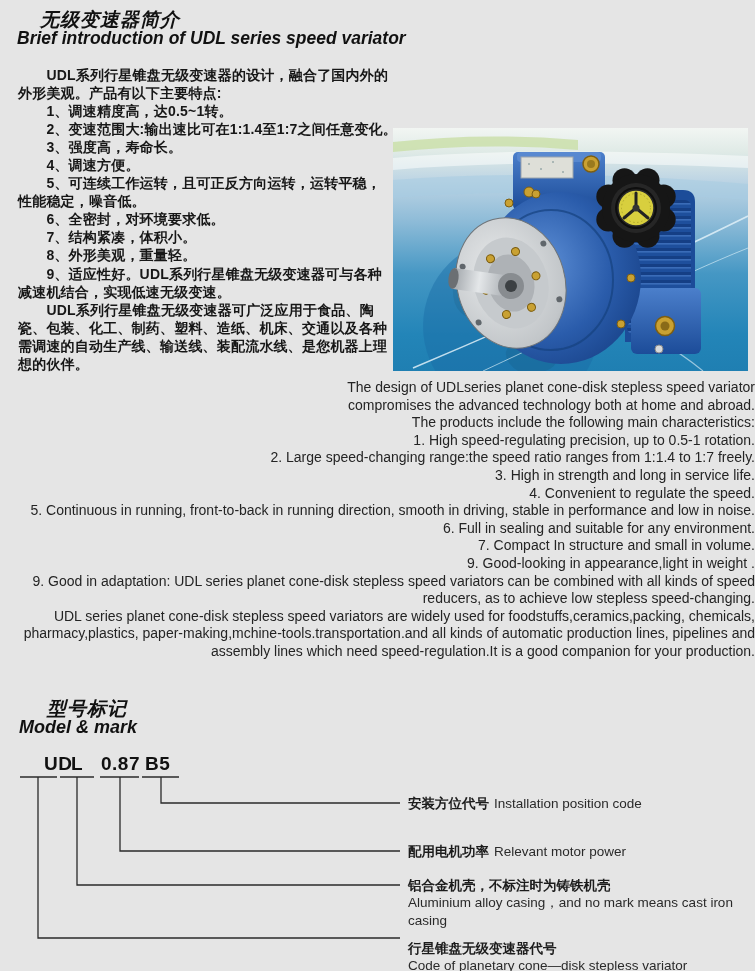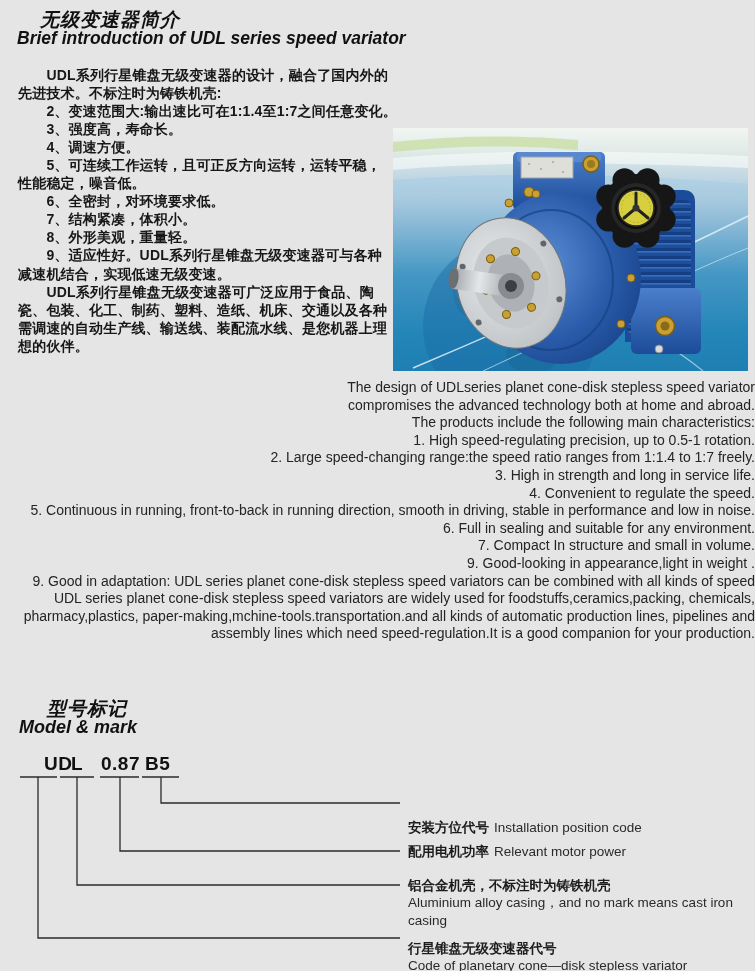--- a/index.html
+++ b/index.html
@@ -58,38 +58,39 @@
   .code-l{left:71px;}
   .code-power{left:101px;}
   .code-pos{left:145px;}
   .diagram-lines{position:absolute;left:0;top:740px;width:755px;height:231px;}
   .diagram-label{
     position:absolute;left:408px;
     font-size:13.5px;line-height:17.4px;color:#1c1c1c;
   }
   .diagram-label .zh{font-weight:600;white-space:pre;}
   .diagram-label .en{font-weight:400;color:#2a2a2a;}
-  .label-1{top:795px;margin-top:24px;}
+  .label-1{top:795px;}
   .label-2{top:843px;}
   .label-3{top:877px;width:348px;}
   .label-4{top:929px;width:348px;margin-top:11px;}
   .inline-label .zh,.inline-label .en{display:inline;}
   .inline-label .en{margin-left:5px;}
 </style>
 </head>
 <body>
 
 <div class="page">
 
   <div class="title-zh">无级变速器简介</div>
   <div class="title-en">Brief introduction of UDL series speed variator</div>
 
   <div class="cn-intro">
       <div class="text-line">　　UDL系列行星锥盘无级变速器的设计，融合了国内外的</div>
-      <div class="text-line">先进技术。不标注时为铸铁机壳:</div>
+      <div class="text-line">外形美观。产品有以下主要特点:</div>
+      <div class="text-line">　　1、调速精度高，达0.5~1转。</div>
       <div class="text-line">　　2、变速范围大:输出速比可在1:1.4至1:7之间任意变化。</div>
       <div class="text-line">　　3、强度高，寿命长。</div>
       <div class="text-line">　　4、调速方便。</div>
       <div class="text-line">　　5、可连续工作运转，且可正反方向运转，运转平稳，</div>
       <div class="text-line">性能稳定，噪音低。</div>
       <div class="text-line">　　6、全密封，对环境要求低。</div>
       <div class="text-line">　　7、结构紧凑，体积小。</div>
       <div class="text-line">　　8、外形美观，重量轻。</div>
       <div class="text-line">　　9、适应性好。UDL系列行星锥盘无级变速器可与各种</div>
       <div class="text-line">减速机结合，实现低速无级变速。</div>
@@ -233,20 +234,21 @@
       <div class="text-line">The products include the following main characteristics:</div>
       <div class="text-line">1. High speed-regulating precision, up to 0.5-1 rotation.</div>
       <div class="text-line">2. Large speed-changing range:the speed ratio ranges from 1:1.4 to 1:7 freely.</div>
       <div class="text-line">3. High in strength and long in service life.</div>
       <div class="text-line">4. Convenient to regulate the speed.</div>
       <div class="text-line">5. Continuous in running, front-to-back in running direction, smooth in driving, stable in performance and low in noise.</div>
       <div class="text-line">6. Full in sealing and suitable for any environment.</div>
       <div class="text-line">7. Compact In structure and small in volume.</div>
       <div class="text-line">9. Good-looking in appearance,light in weight .</div>
       <div class="text-line">9. Good in adaptation: UDL series planet cone-disk stepless speed variators can be combined with all kinds of speed</div>
+      <div class="text-line">reducers, as to achieve low stepless speed-changing.</div>
       <div class="text-line">     UDL series planet cone-disk stepless speed variators are widely used for foodstuffs,ceramics,packing, chemicals,</div>
       <div class="text-line">pharmacy,plastics, paper-making,mchine-tools.transportation.and all kinds of automatic production lines, pipelines and</div>
       <div class="text-line">assembly lines which need speed-regulation.It is a good companion for your production.</div>
     </div>
 
   <div class="model-heading-zh">型号标记</div>
   <div class="model-heading-en">Model &amp; mark</div>
 
   <span class="code-part code-ud">UD</span>
   <span class="code-part code-l">L</span>

